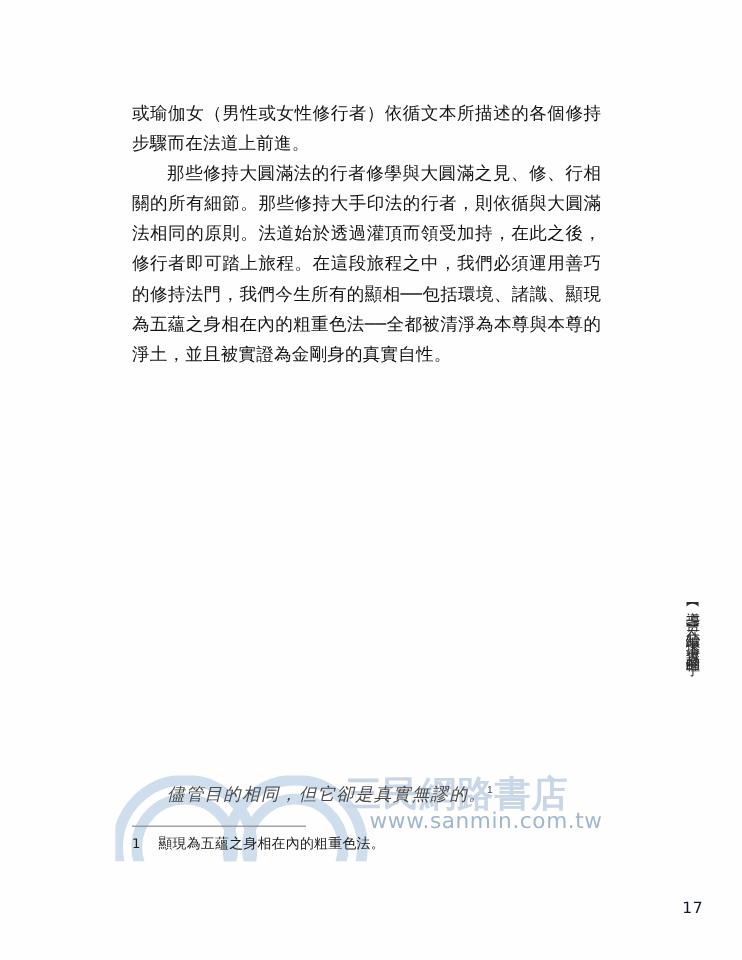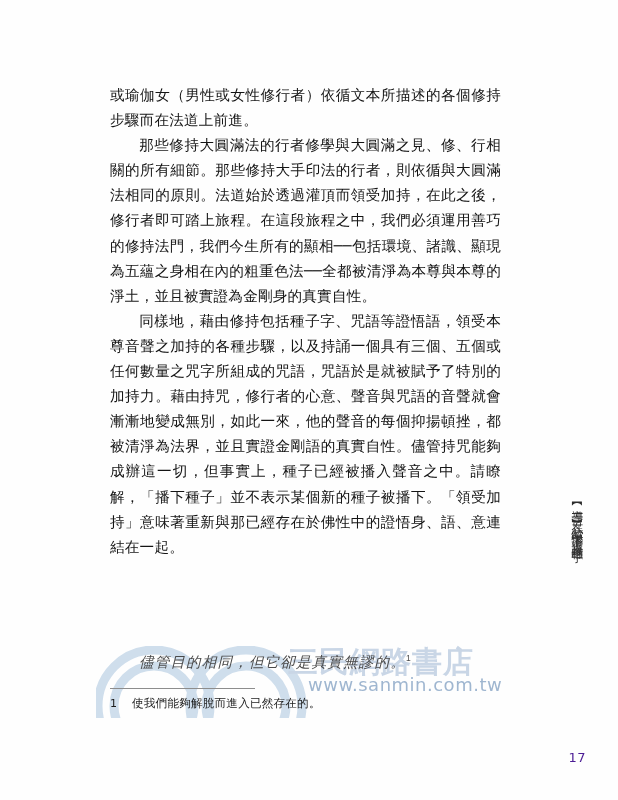--- a/index.html
+++ b/index.html
@@ -154,21 +154,21 @@
   }
 
   
   #folio {
     position: absolute;
     right: 32px;
     bottom: 35px;
     z-index: 3;
     font-family: "DejaVu Sans", "Liberation Sans", sans-serif;
     font-size: 13px;
-    color: #4c1d95;
+    color: #0f172a;
     letter-spacing: .5px;
   }
 </style>
 </head>
 <body>
 
 <div id="page">
 
   <div id="watermark">
     <div class="wm-logo">
@@ -181,32 +181,31 @@
         </g>
       </svg>
     </div>
     <div class="wm-title">三民網路書店</div>
     <div class="wm-url">www.sanmin.com.tw</div>
   </div>
 
   <div id="content">
     <p class="para">或瑜伽女（男性或女性修行者）依循文本所描述的各個修持步驟而在法道上前進。</p>
     <p class="para indent">那些修持大圓滿法的行者修學與大圓滿之見、修、行相關的所有細節。那些修持大手印法的行者，則依循與大圓滿法相同的原則。法道始於透過灌頂而領受加持，在此之後，修行者即可踏上旅程。在這段旅程之中，我們必須運用善巧的修持法門，我們今生所有的顯相──包括環境、諸識、顯現為五蘊之身相在內的粗重色法──全都被清淨為本尊與本尊的淨土，並且被實證為金剛身的真實自性。</p>
-    <p class="para indent">同樣地，藉由修持包括種子字、咒語等證悟語，領受本尊音聲之加持的各種步驟，以及持誦一個具有三個、五個或任何數量之咒字所組成的咒語，咒語於是就被賦予了特別的加持力。藉由持咒，修行者的心意、聲音與咒語的音聲就會漸漸地變成無別，如此一來，他的聲音的每個抑揚頓挫，都被清淨為法界，並且實證金剛語的真實自性。儘管持咒能夠成辦這一切，但事實上，種子已經被播入聲音之中。請瞭解，「播下種子」並不表示某個新的種子被播下。「領受加持」意味著重新與那已經存在於佛性中的證悟身、語、意連結在一起。</p>
   </div>
 
   <div id="quote">
     <div class="quote-text"><span>儘管目的相同，但它卻是真實無謬的。</span><span class="fn-ref">1</span></div>
   </div>
 
   <div id="footnote">
     <div class="fn-rule"></div>
     <div class="fn-row">
       <span class="fn-num">1</span>
-      <span class="fn-text">使我們能夠解脫而進入已然存在的。</span>
+      <span class="fn-text">顯現為五蘊之身相在內的粗重色法。</span>
     </div>
   </div>
 
   <div id="running-head">【導言一】在心續中播下實證的種子</div>
 
   <div id="folio">17</div>
 
 </div>
 
 </body></html>

